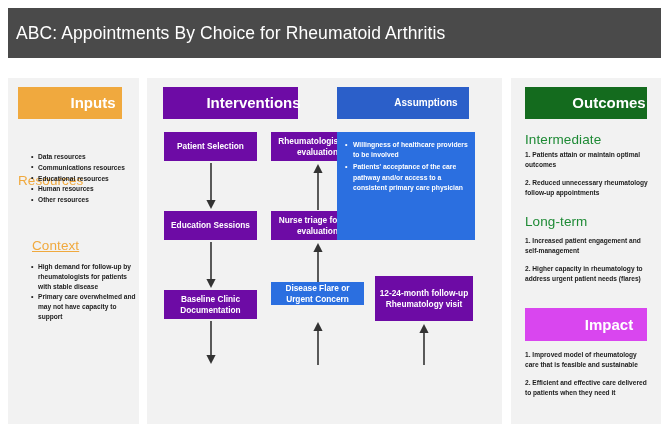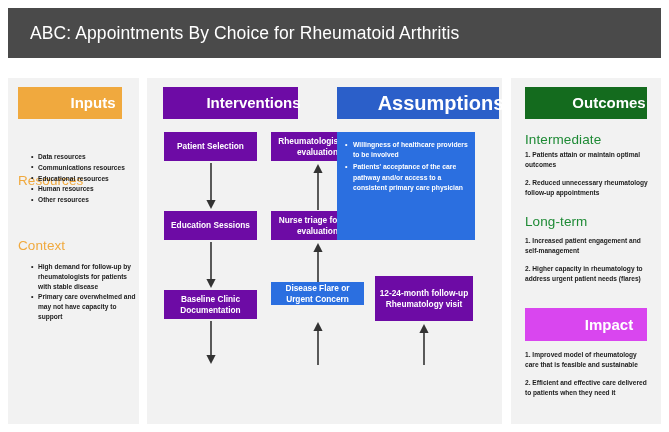--- a/index.html
+++ b/index.html
@@ -19,21 +19,21 @@
   #title-bar {
     position: absolute;
     left: 8px;
     top: 8px;
     width: 653px;
     height: 50px;
     background: #4a4a4a;
     display: flex;
     align-items: center;
     box-sizing: border-box;
-    padding-left: 22px;
+    padding-left: 8px;
   }
   #title-bar .title-text {
     color: #ffffff;
     font-size: 17.5px;
     font-weight: 500;
     letter-spacing: 0.1px;
   }
 
   
   .panel {
@@ -60,22 +60,22 @@
   }
   .chip-inputs {
     left: 10px; top: 9px; width: 104px; height: 32px;
     background: #f0a93e; font-size: 15px;
   }
   .chip-interventions {
     left: 16px; top: 9px; width: 135px; height: 32px;
     background: #6d0ba5; font-size: 15px;
   }
   .chip-assumptions {
-    left: 190px; top: 9px; width: 162px; height: 32px;
-    background: #2b5fc9; font-size: 20px;
+    left: 190px; top: 9px; width: 132px; height: 32px;
+    background: #2b5fc9; font-size: 10px;
   }
   .chip-outcomes {
     left: 14px; top: 9px; width: 122px; height: 32px;
     background: #146b1e; font-size: 15px;
   }
   .chip-impact {
     left: 14px; top: 230px; width: 122px; height: 33px;
     background: #d946ef; font-size: 15px;
   }
 
@@ -180,21 +180,21 @@
   <div class="sub-head sub-orange" style="left:10px; top:51px;margin-top:44px;">Resources</div>
 
   <ul class="bullets" style="left:18px; top:74px; width:106px;">
     <li>Data resources</li>
     <li>Communications resources</li>
     <li>Educational resources</li>
     <li>Human resources</li>
     <li>Other resources</li>
   </ul>
 
-  <div class="sub-head sub-orange" style="left:10px; top:160px;">Context</div>
+  <div class="sub-head sub-orange" style="left:24px; top:160px;text-decoration:underline;">Context</div>
 
   <ul class="bullets" style="left:18px; top:184px; width:104px;">
     <li>High demand for follow-up by rheumatologists for patients with stable disease</li>
     <li>Primary care overwhelmed and may not have capacity to support</li>
   </ul>
 </div>
 
 <div class="panel" id="panel-process">
 
   <div class="chip chip-interventions">Interventions</div>

